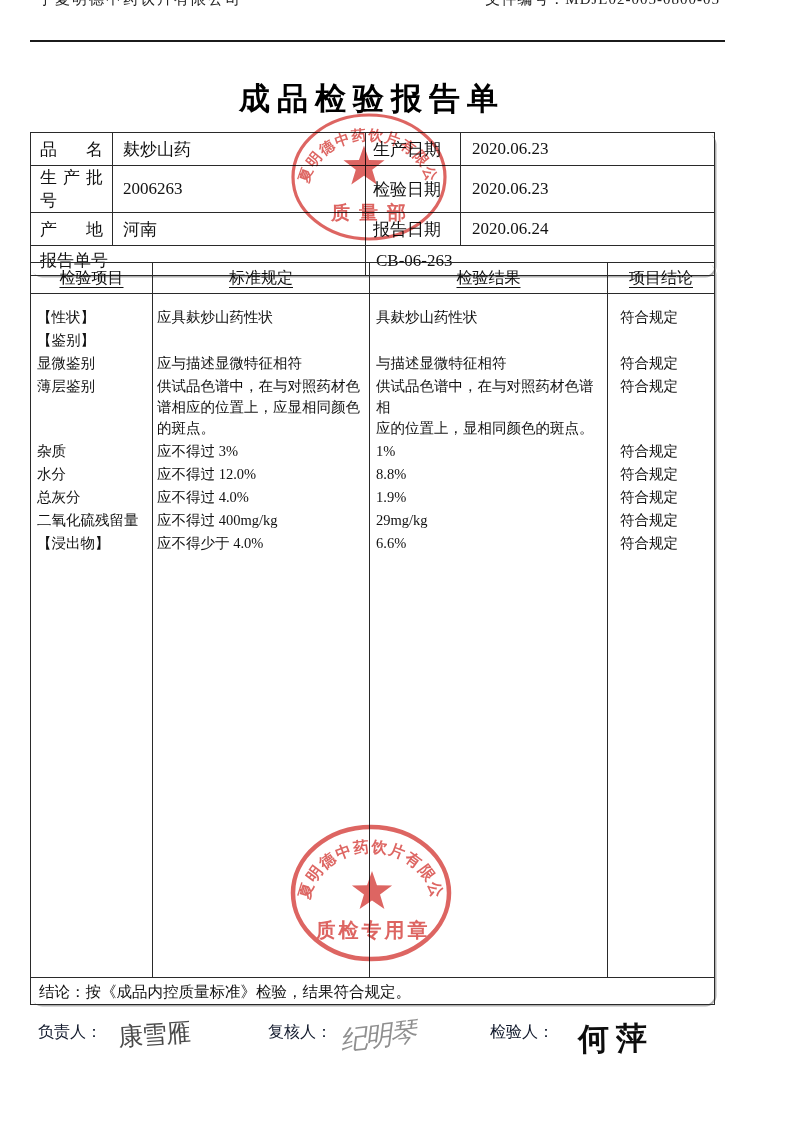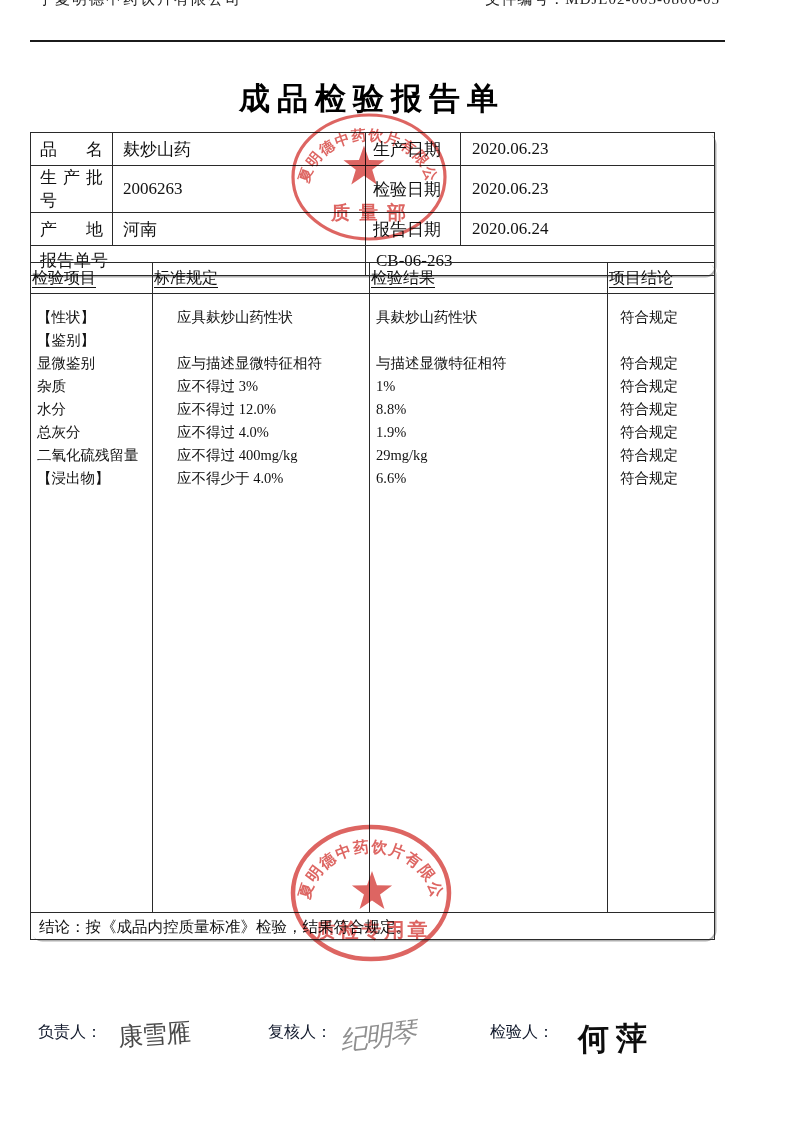--- a/index.html
+++ b/index.html
@@ -25,29 +25,29 @@
   .info-table tr.report-row{height:30px;}
   td.lbl1{text-align:justify;text-align-last:justify;padding:0 9px;}
   td.val1{padding-left:10px;}
   td.lbl2{padding-left:7px;}
   td.val2{padding-left:11px;}
   td.rep-lbl{padding-left:9px;text-align:left;text-align-last:left;}
   .main-table{position:absolute;top:262px;left:30px;width:684px;box-shadow:1.5px 1.5px 0 rgba(110,110,110,.55);}
   .main-table th,.main-table td{border-left:1px solid #2a2a2a;border-right:1px solid #2a2a2a;overflow:visible;}
   .main-table thead th{
     border:1px solid #2a2a2a;height:28px;font-size:16px;font-weight:normal;
-    text-align:left;vertical-align:middle;
+    text-align:center;vertical-align:middle;
     text-decoration:underline;text-underline-offset:4px;
   }
   .main-table tbody td{
     font-size:14.5px;line-height:21px;vertical-align:top;border-top:none;border-bottom:none;
   }
   .main-table tbody tr.first td{padding-top:13px;}
   td.c-item{padding-left:6px;}
-  td.c-std{padding-left:24px;white-space:pre-line;}
+  td.c-std{padding-left:4px;white-space:pre-line;}
   td.c-res{padding-left:6px;white-space:pre-line;}
   td.c-con{padding-left:12px;}
   .main-table tr.filler td{height:420px;}
   .main-table td.concl{
     border:1px solid #2a2a2a;height:24px;font-size:15.5px;padding-left:8px;vertical-align:middle;
   }
   
   .stamp{position:absolute;mix-blend-mode:multiply;opacity:.88;}
   .stamp text{fill:#d9504c;}
   .stamp .ring{stroke:#d9504c;fill:none;}
@@ -138,20 +138,29 @@
         <td class="c-res"></td>
         <td class="c-con"></td>
       </tr>
       <tr>
         <td class="c-item">显微鉴别</td>
         <td class="c-std">应与描述显微特征相符</td>
         <td class="c-res">与描述显微特征相符</td>
         <td class="c-con">符合规定</td>
       </tr>
       <tr>
+        <td class="c-item">薄层鉴别</td>
+        <td class="c-std">供试品色谱中，在与对照药材色
+谱相应的位置上，应显相同颜色
+的斑点。</td>
+        <td class="c-res">供试品色谱中，在与对照药材色谱相
+  应的位置上，显相同颜色的斑点。</td>
+        <td class="c-con">符合规定</td>
+      </tr>
+      <tr>
         <td class="c-item">杂质</td>
         <td class="c-std">应不得过 3%</td>
         <td class="c-res">1%</td>
         <td class="c-con">符合规定</td>
       </tr>
       <tr>
         <td class="c-item">水分</td>
         <td class="c-std">应不得过 12.0%</td>
         <td class="c-res">8.8%</td>
         <td class="c-con">符合规定</td>

